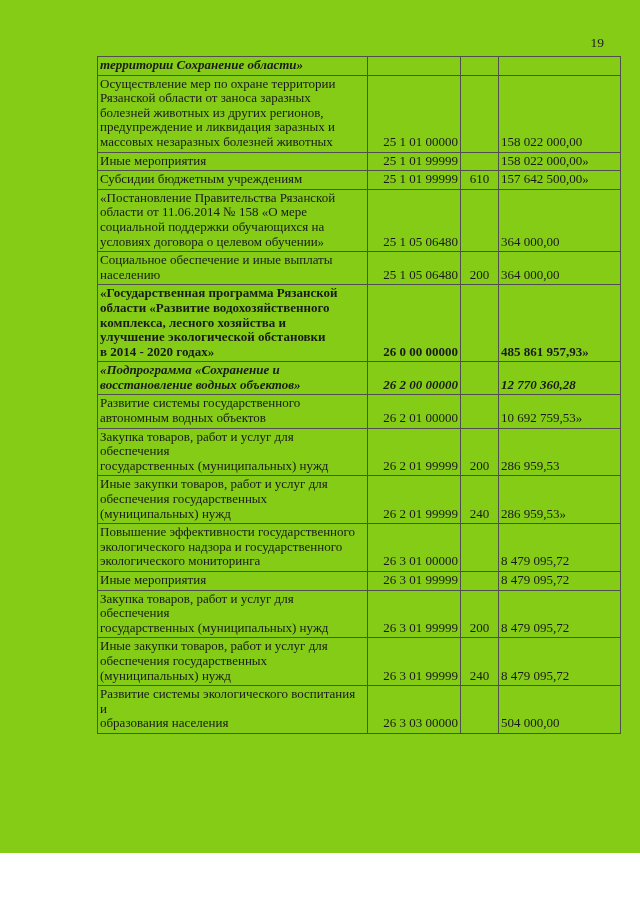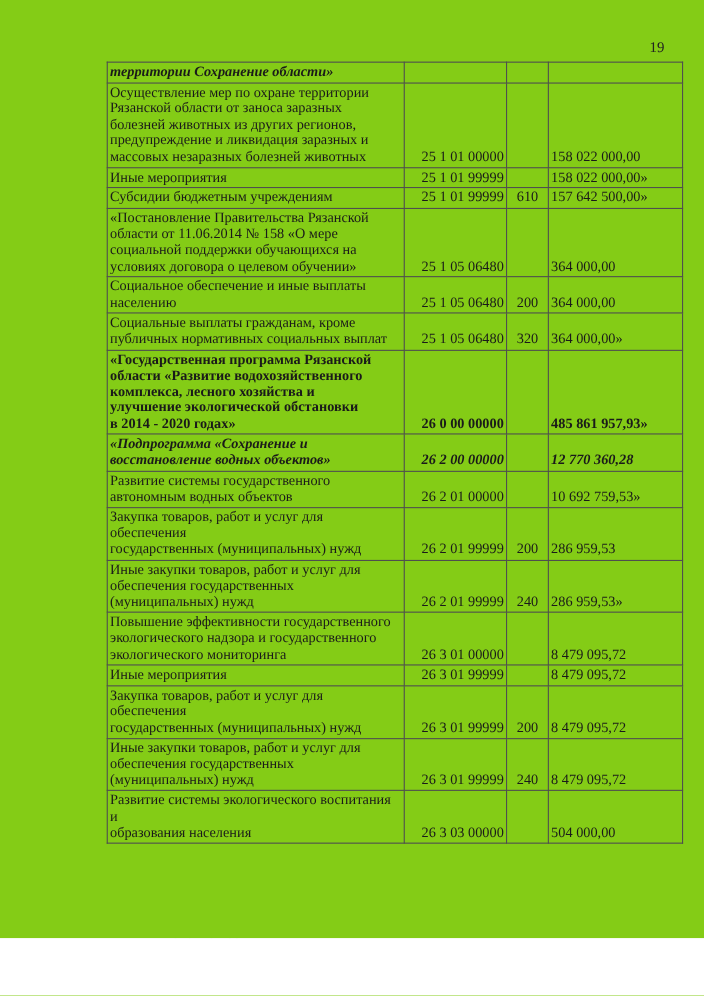--- a/index.html
+++ b/index.html
@@ -124,27 +124,20 @@
       <td class="cell-group"></td>
       <td class="cell-amount">364 000,00</td>
     </tr>
         <tr class="emph-none">
       <td class="cell-desc">Социальное обеспечение и иные выплаты
 населению</td>
       <td class="cell-code">25 1 05 06480</td>
       <td class="cell-group">200</td>
       <td class="cell-amount">364 000,00</td>
     </tr>
-        <tr class="emph-none">
-      <td class="cell-desc">Социальные выплаты гражданам, кроме
-публичных нормативных социальных  выплат</td>
-      <td class="cell-code">25 1 05 06480</td>
-      <td class="cell-group">320</td>
-      <td class="cell-amount">364 000,00»</td>
-    </tr>
         <tr class="emph-bold">
       <td class="cell-desc">«Государственная программа Рязанской
 области «Развитие водохозяйственного
 комплекса, лесного хозяйства и
 улучшение экологической обстановки
 в 2014 - 2020  годах»</td>
       <td class="cell-code">26 0 00 00000</td>
       <td class="cell-group"></td>
       <td class="cell-amount">485 861 957,93»</td>
     </tr>

